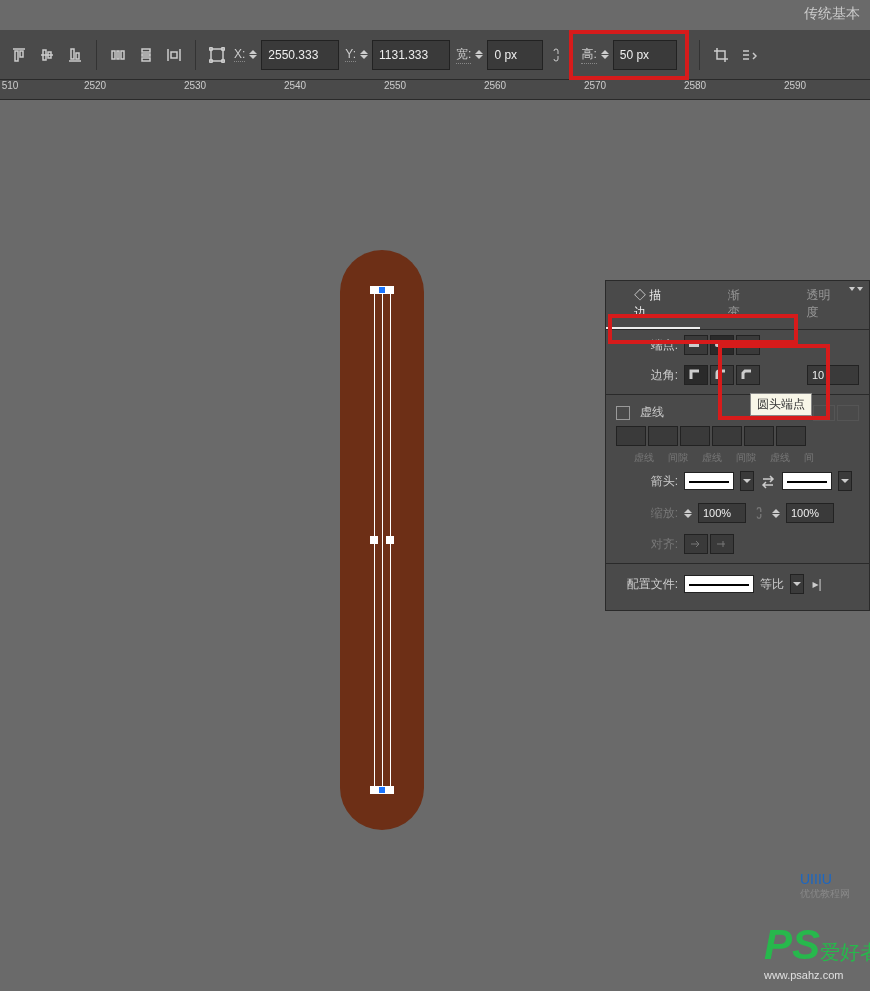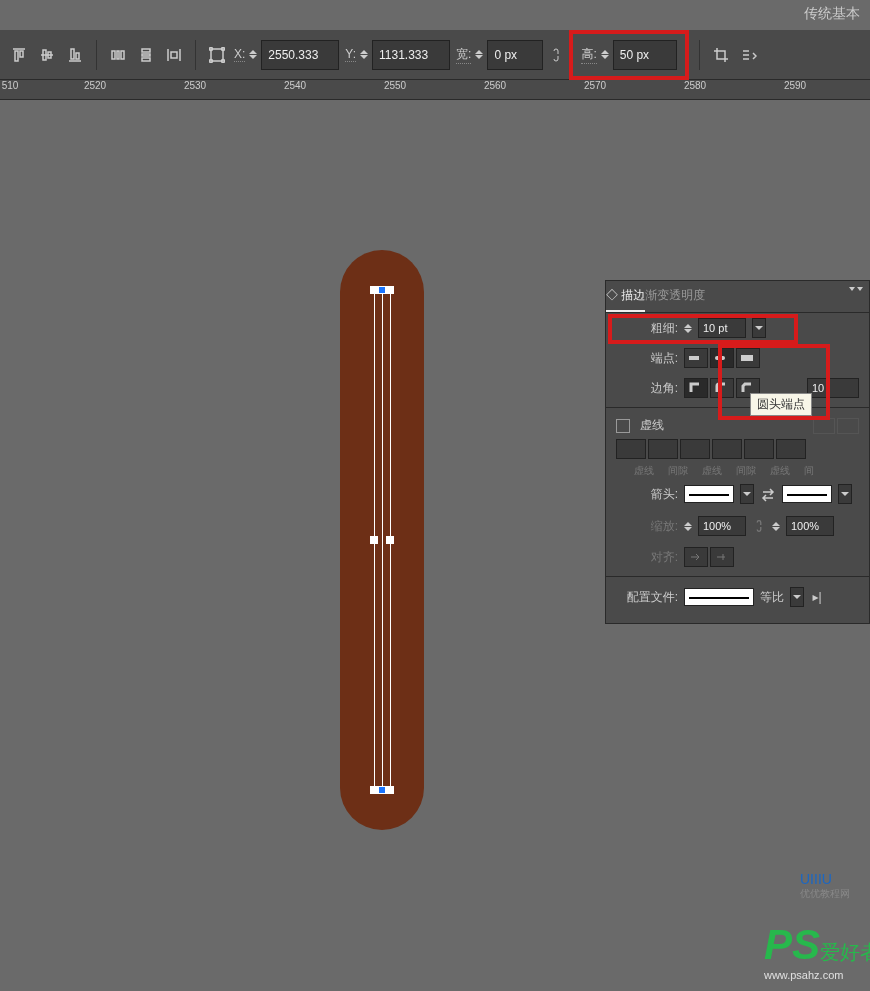--- a/index.html
+++ b/index.html
@@ -23,21 +23,21 @@
 
 .canvas { position: absolute; top: 100px; left: 0; right: 0; bottom: 0; background: #6a6a6a; }
 .shape { position: absolute; left: 340px; top: 150px; width: 84px; height: 580px; background: #6d2f16; border-radius: 42px; }
 .path-lines { position: absolute; left: 50%; top: 40px; bottom: 40px; transform: translateX(-50%); }
 .anchor { position: absolute; width: 6px; height: 6px; background: #fff; outline: 1px solid #fff; }
 .anchor.sel { background: #1a75ff; outline: 1px solid #fff; }
 .vline { position: absolute; top: 0; bottom: 0; width: 1px; background: #fff; }
 
 .stroke-panel { position: absolute; top: 280px; right: 0; width: 265px; background: #4a4a4a; border: 1px solid #2a2a2a; padding-bottom: 10px; color: #ccc; font-size: 12px; }
 .panel-tabs { display: flex; border-bottom: 1px solid #2a2a2a; position: relative; }
-.panel-tab { padding: 6px 0; color: #999; }
+.panel-tab { padding: 6px 28px; color: #999; }
 .panel-tab.active { color: #eee; background: #4a4a4a; border-bottom: 2px solid #eee; }
 .collapse-btn { position: absolute; right: 6px; top: 6px; display: flex; gap: 2px; }
 .collapse-btn span { width: 4px; height: 4px; border-top: 4px solid #ccc; border-left: 3px solid transparent; border-right: 3px solid transparent; }
 
 .panel-row { display: flex; align-items: center; padding: 5px 10px; gap: 6px; }
 .panel-row .rlabel { width: 62px; text-align: right; }
 .sm-input { background: #3a3a3a; border: 1px solid #222; color: #eee; font-size: 11px; padding: 2px 4px; width: 48px; height: 20px; }
 .dropdown-arrow { width: 14px; height: 20px; background: #3a3a3a; border: 1px solid #222; display: flex; align-items: center; justify-content: center; }
 .dropdown-arrow::after { content: ''; border: 4px solid transparent; border-top: 4px solid #ccc; margin-top: 3px; }
 .btn-group { display: flex; gap: 2px; }
@@ -209,29 +209,20 @@
   <div class="panel-tabs">
     <div class="panel-tab active">◇ <span>描边</span></div>
     <div class="panel-tab">渐变</div>
     <div class="panel-tab">透明度</div>
     <div class="collapse-btn">
         <span></span>
         <span></span>
       </div>
   </div>
 
-  <div class="panel-row">
-    <span class="rlabel">粗细:</span>
-    <div class="stepper-col">
-        <span class="su"></span>
-        <span class="sd"></span>
-      </div>
-    <input class="sm-input" value="10 pt" style="">
-    <div class="dropdown-arrow"></div>
-  </div>
 
   <div class="panel-row">
     <span class="rlabel">端点:</span>
     <div class="btn-group">
       <div class="opt">
           <svg width="14" height="10">
             <rect x="0" y="3" width="10" height="4" fill="#ccc"></rect>
           </svg>
         </div>
       <div class="opt active">

